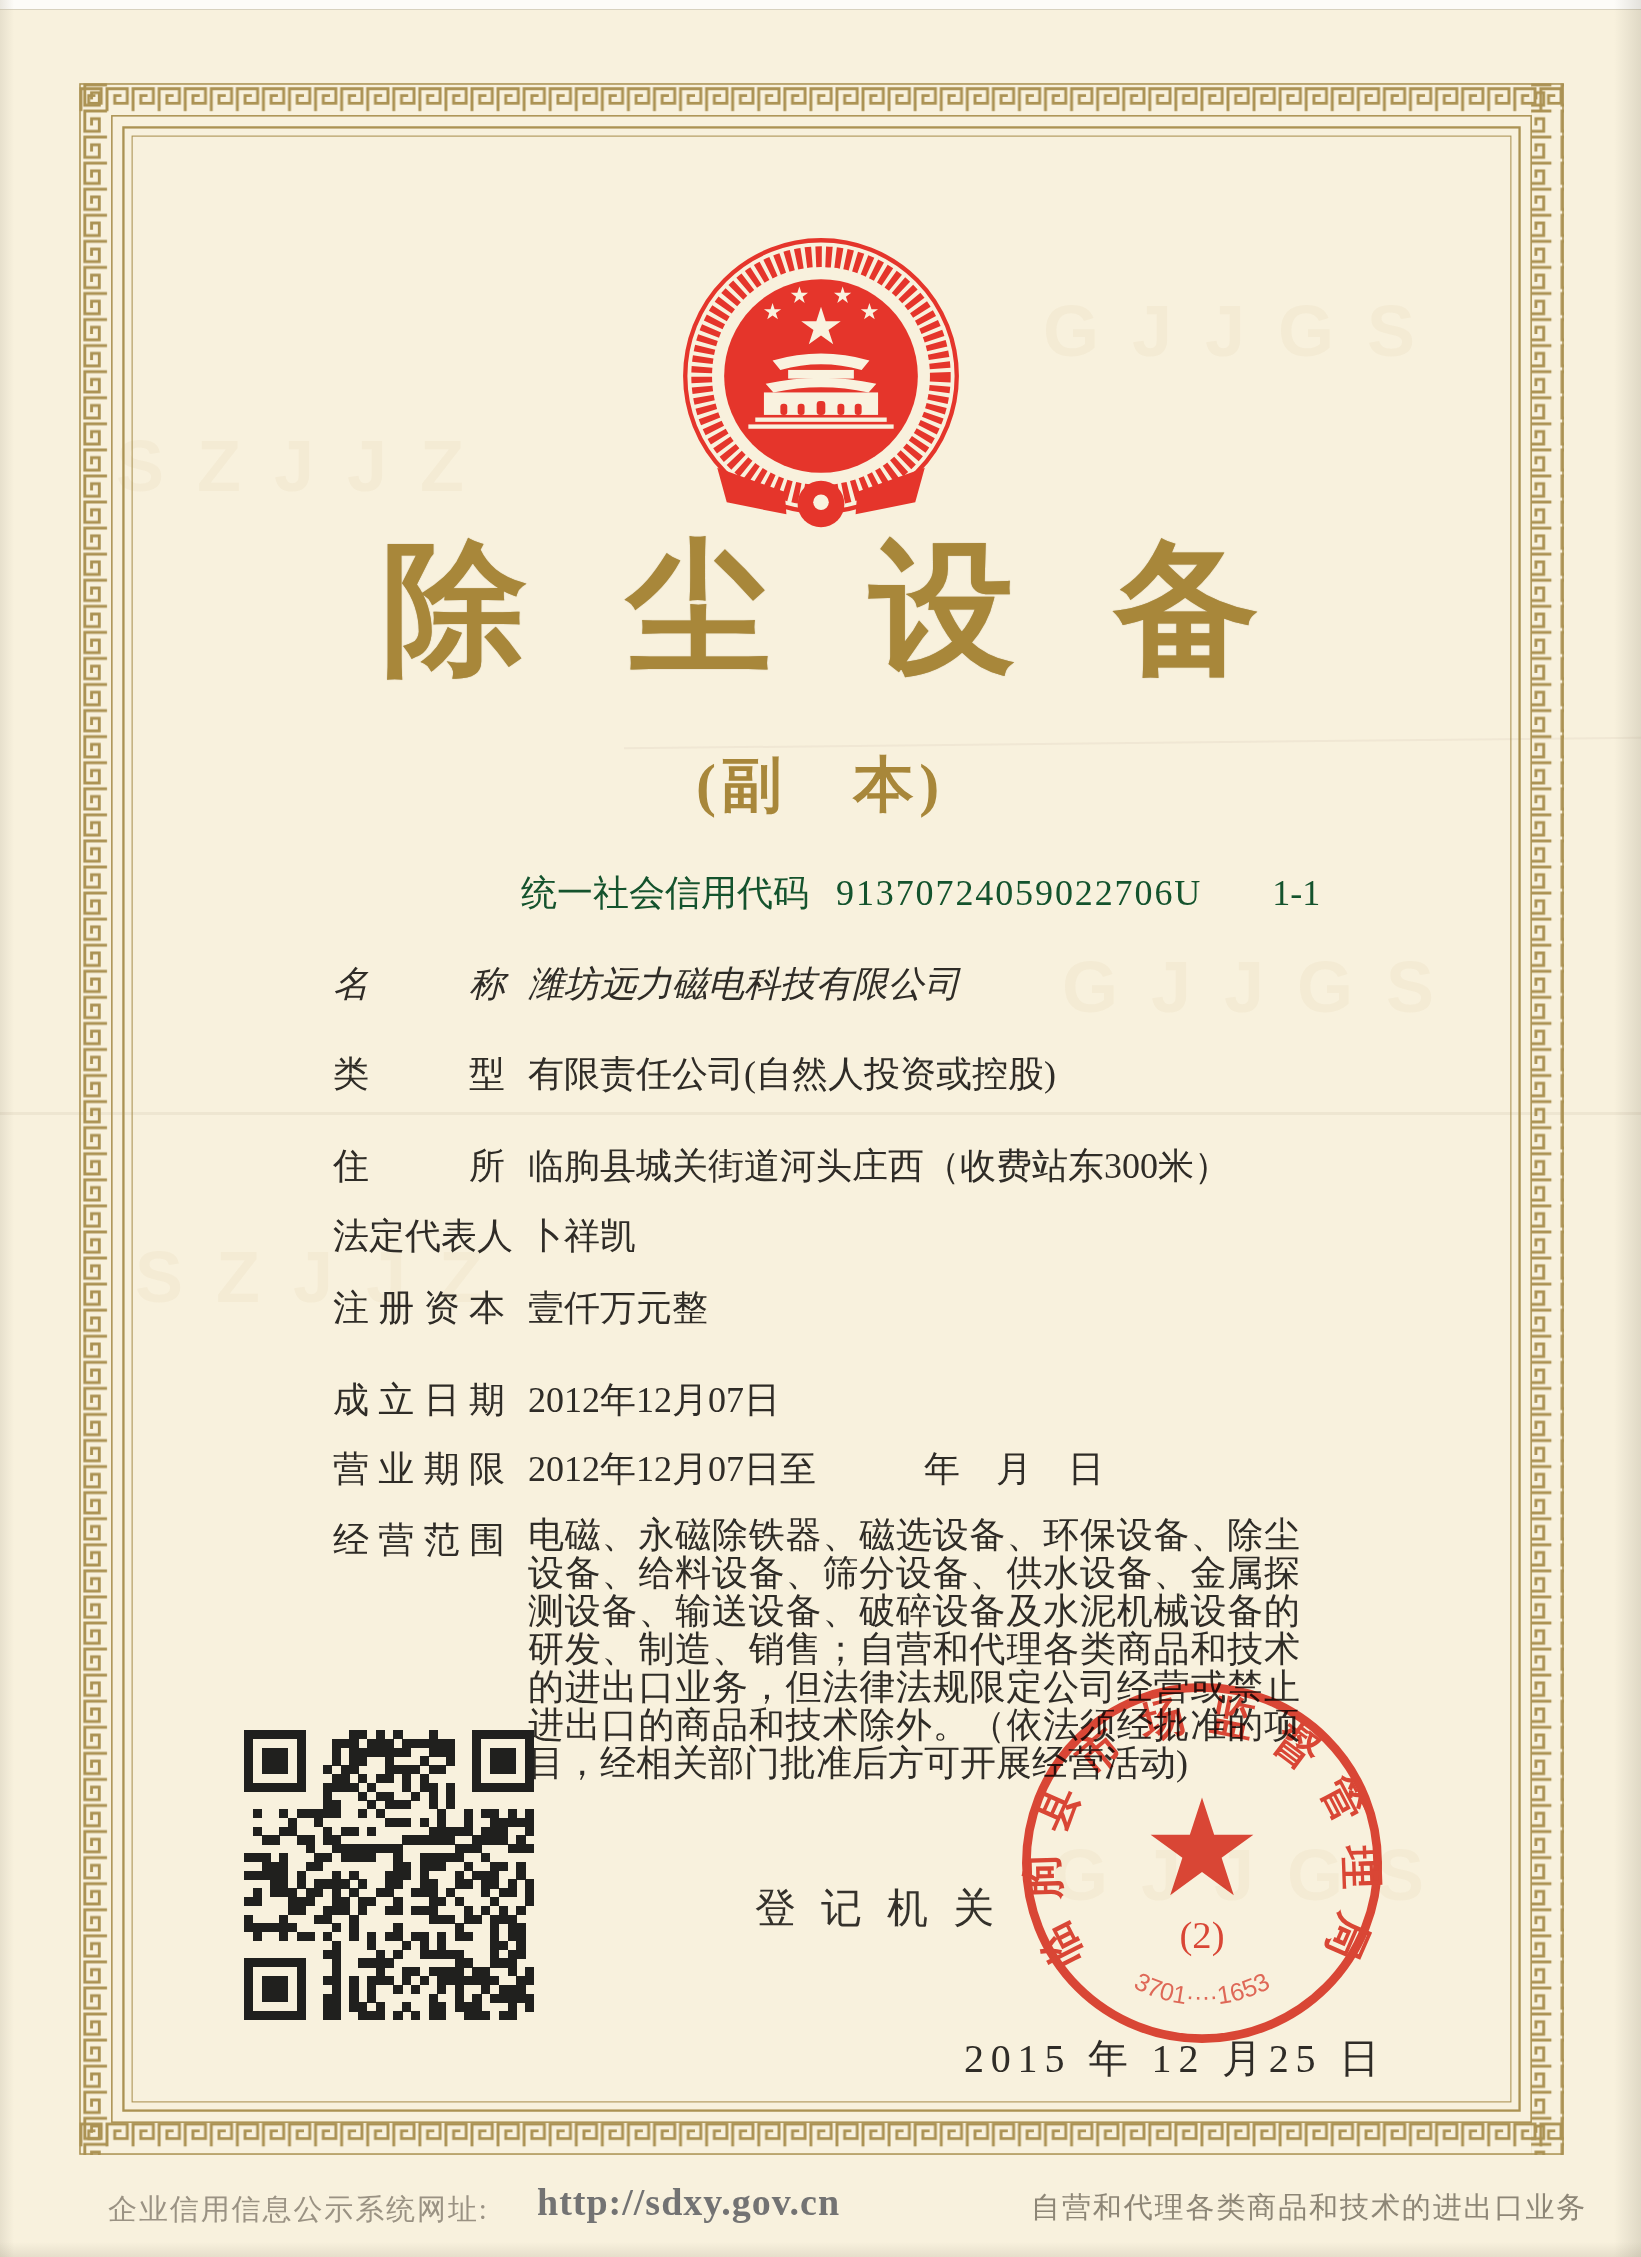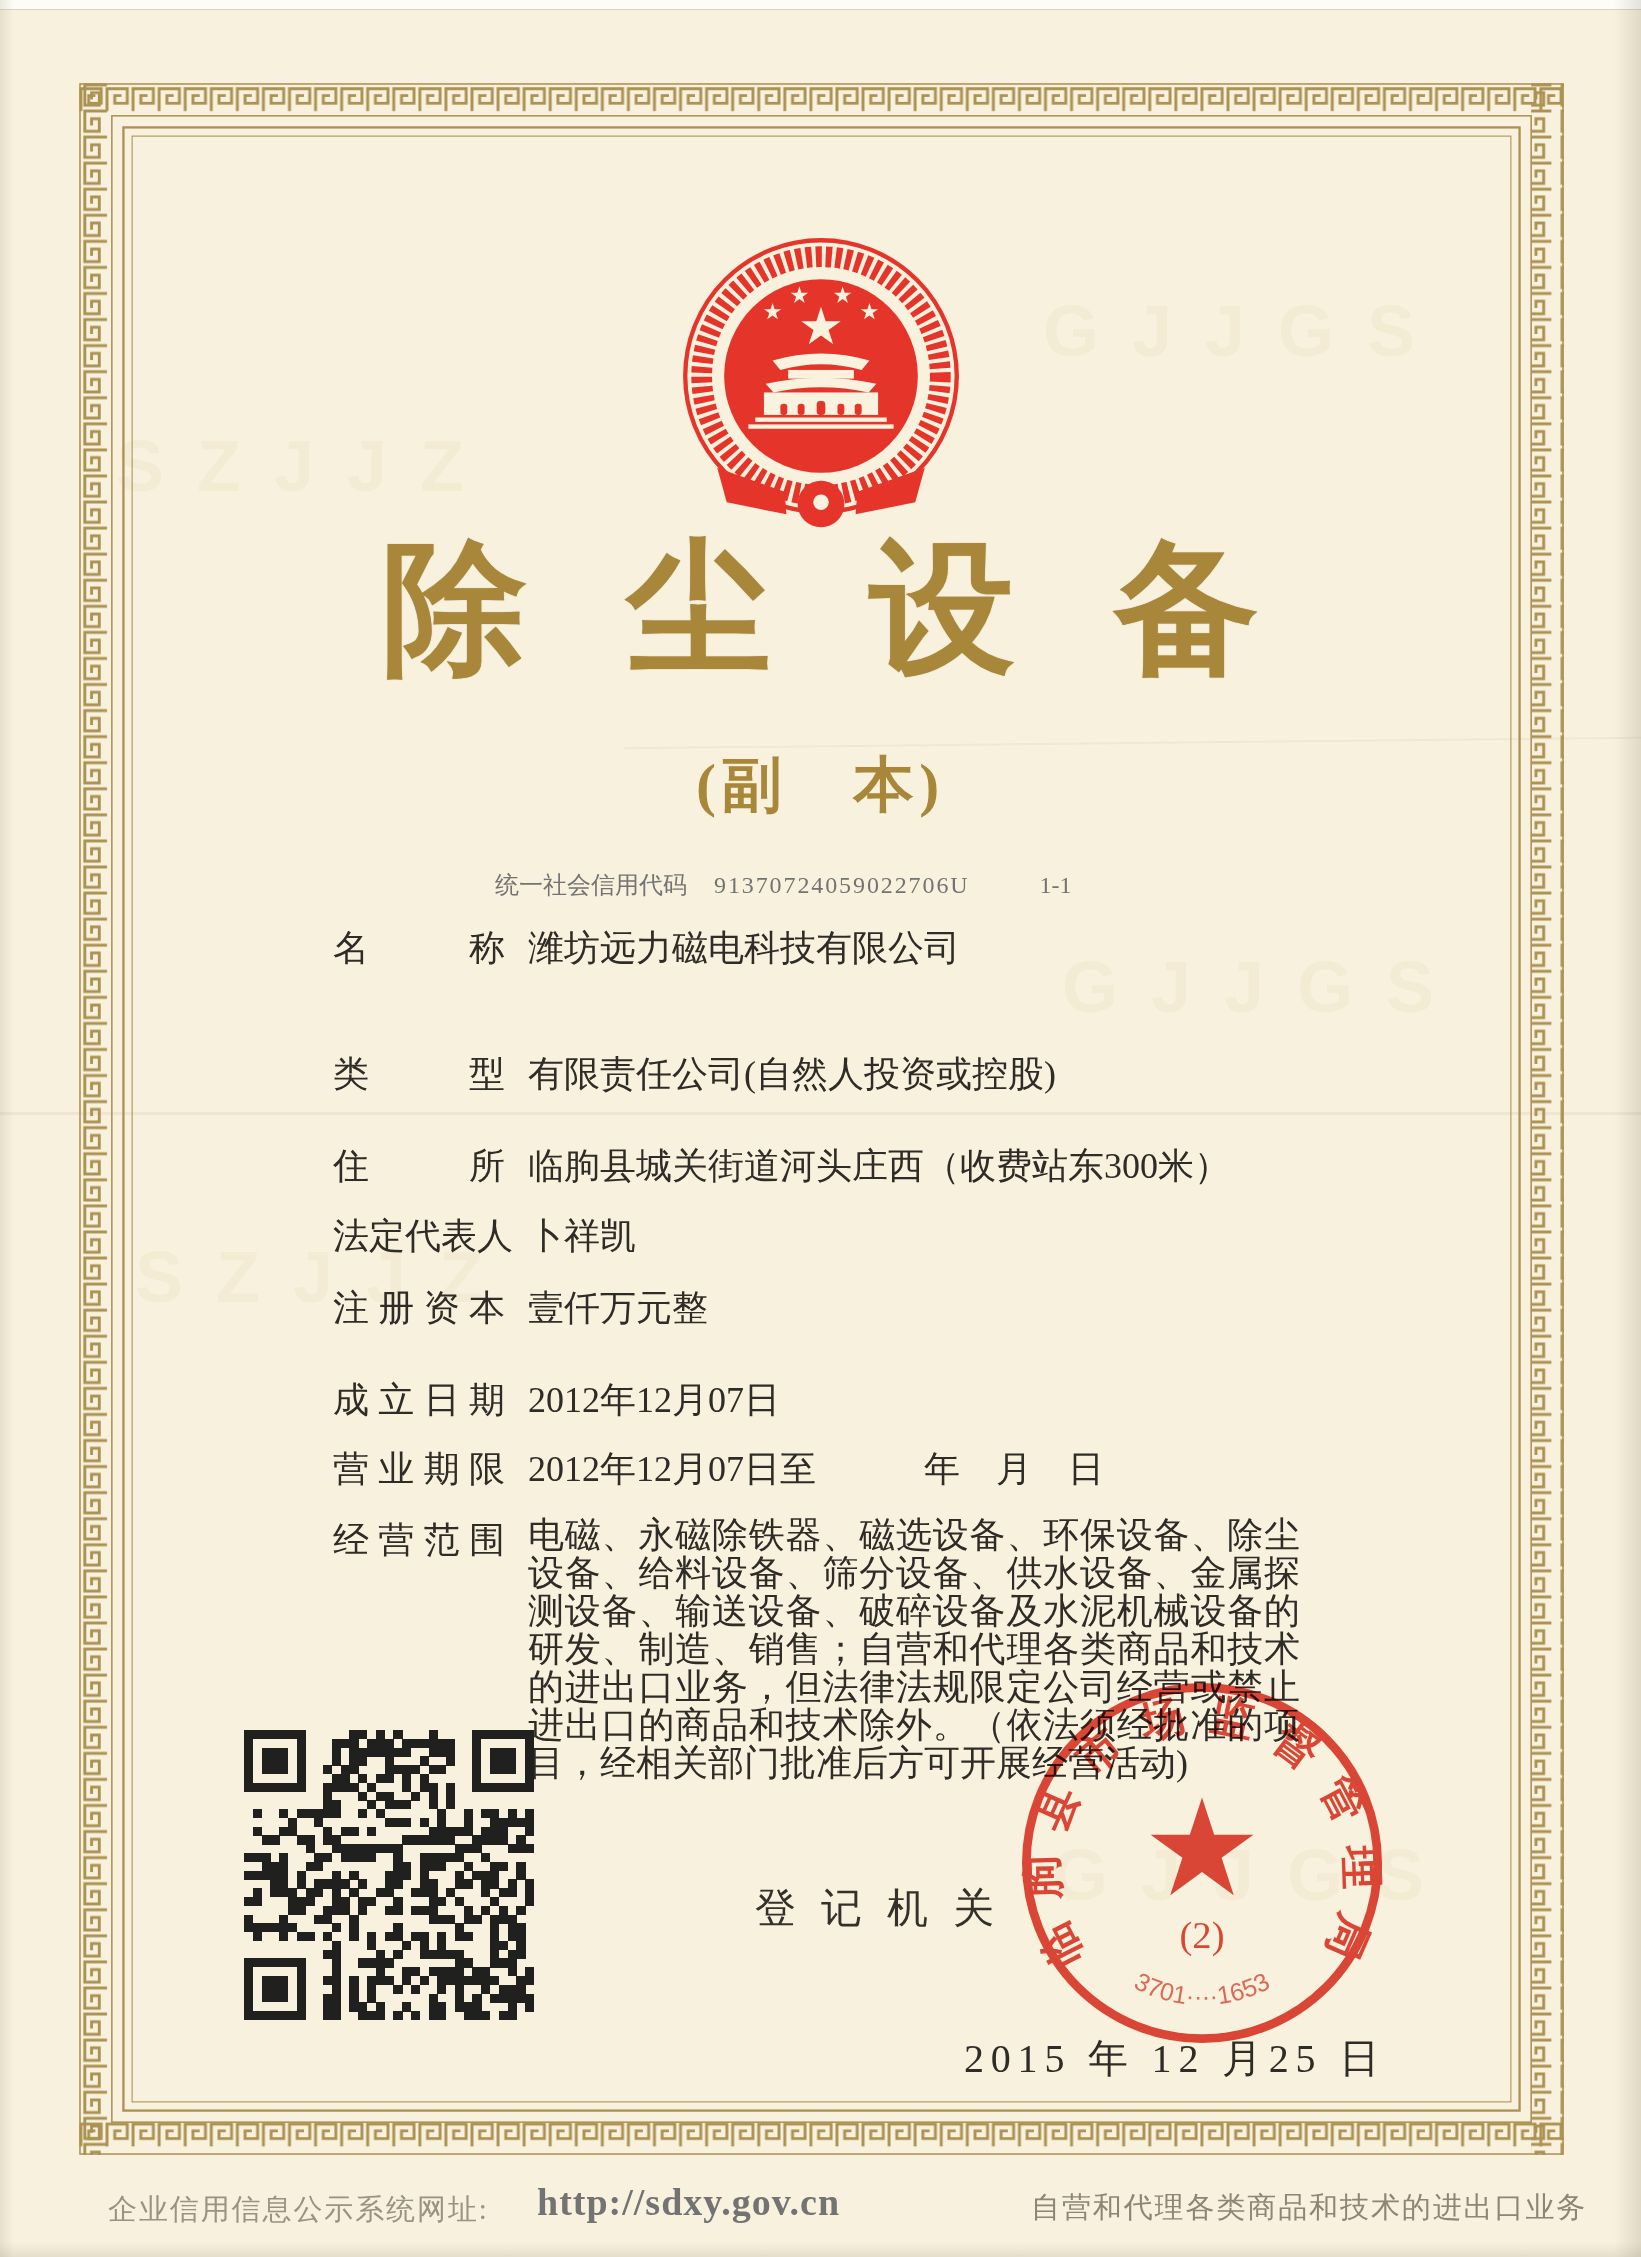--- a/index.html
+++ b/index.html
@@ -26,21 +26,21 @@
     position:absolute;left:0;top:533px;width:100%;
     text-align:center;font-size:145px;font-weight:bold;line-height:1.05;
     color:#a8873a;letter-spacing:99px;text-indent:99px;
     text-shadow:0 0 1px rgba(120,90,20,.55);
   }
   .subtitle{
     position:absolute;left:0;top:745px;width:100%;
     text-align:center;font-size:60px;font-weight:bold;color:#a8873a;letter-spacing:5.8px;
   }
   
-  .codeline{position:absolute;left:495px;top:869px;font-size:24px;white-space:nowrap;color:#737373;}
+  .codeline{position:absolute;left:521px;top:869px;font-size:36px;white-space:nowrap;color:#14532d;}
   .codeline .code{margin-left:27px;letter-spacing:1.9px;}
   .codeline .pageno{margin-left:70px;}
   
   .row{position:absolute;left:333px;white-space:nowrap;font-size:36px;color:#2f2c27;}
   .row .lbl{display:inline-block;width:172px;text-align:justify;text-align-last:justify;vertical-align:top;}
   .row .val{display:inline-block;margin-left:23px;vertical-align:top;}
   .row-scope .val{white-space:normal;width:772px;line-height:38px;text-align:justify;}
   
   .qr{position:absolute;left:244px;top:1730px;width:290px;height:290px;}
   .qr svg{display:block;width:100%;height:100%;}
@@ -125,21 +125,21 @@
   </g>
 </svg>
 
 <div class="title">除尘设备</div>
 <div class="subtitle">(副　本)</div>
 
 <div class="codeline">
   <span>统一社会信用代码</span><span class="code">91370724059022706U</span><span class="pageno">1-1</span>
 </div>
 
-<div class="row" style="top:924px;">
+<div class="row" style="top:960px;font-style:italic;">
   <span class="lbl">名称</span><span class="val">潍坊远力磁电科技有限公司</span>
 </div>
 <div class="row" style="top:1050px;">
   <span class="lbl">类型</span><span class="val">有限责任公司(自然人投资或控股)</span>
 </div>
 <div class="row" style="top:1142px;">
   <span class="lbl">住所</span><span class="val">临朐县城关街道河头庄西（收费站东300米）</span>
 </div>
 <div class="row" style="top:1212px;">
   <span class="lbl">法定代表人</span><span class="val">卜祥凯</span>

